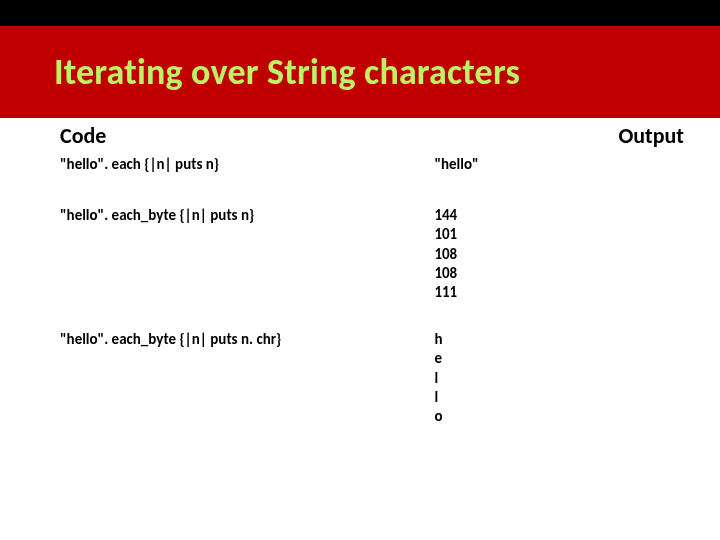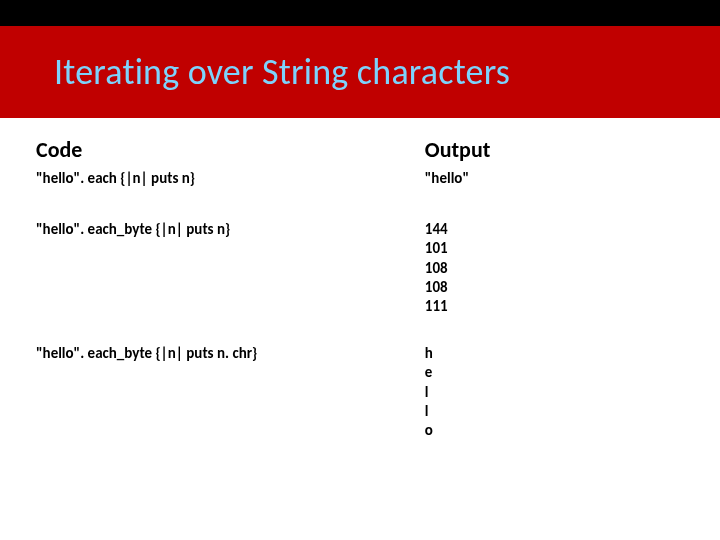--- a/index.html
+++ b/index.html
@@ -21,43 +21,44 @@
     position: absolute;
     left: 0;
     right: 0;
     top: 26px;
     bottom: 0;
     display: flex;
     align-items: center;
     padding-left: 54px;
   }
   .title-text {
-    color: #7dd3fc;
+    color: #bef264;
     font-size: 36px;
-    font-weight: 400;
+    font-weight: 700;
     letter-spacing: 0.2px;
   }
   .content {
-    padding: 18px 36px 0 36px;
+    padding: 4px 36px 0 36px;
+    margin-left: 24px;
   }
   table {
     width: 100%;
     border-collapse: collapse;
     table-layout: fixed;
   }
   th {
     text-align: left;
     font-size: 22px;
     font-weight: 700;
     color: #000000;
     padding-bottom: 2px;
     vertical-align: top;
   }
   th.col-code { width: 60%; }
-  th.col-output { width: 40%; }
+  th.col-output { width: 40%; text-align: right; }
   td {
     text-align: left;
     font-size: 15px;
     font-weight: 700;
     color: #000000;
     vertical-align: top;
     padding-top: 4px;
     padding-bottom: 24px;
     line-height: 1.28;
     white-space: pre-line;

